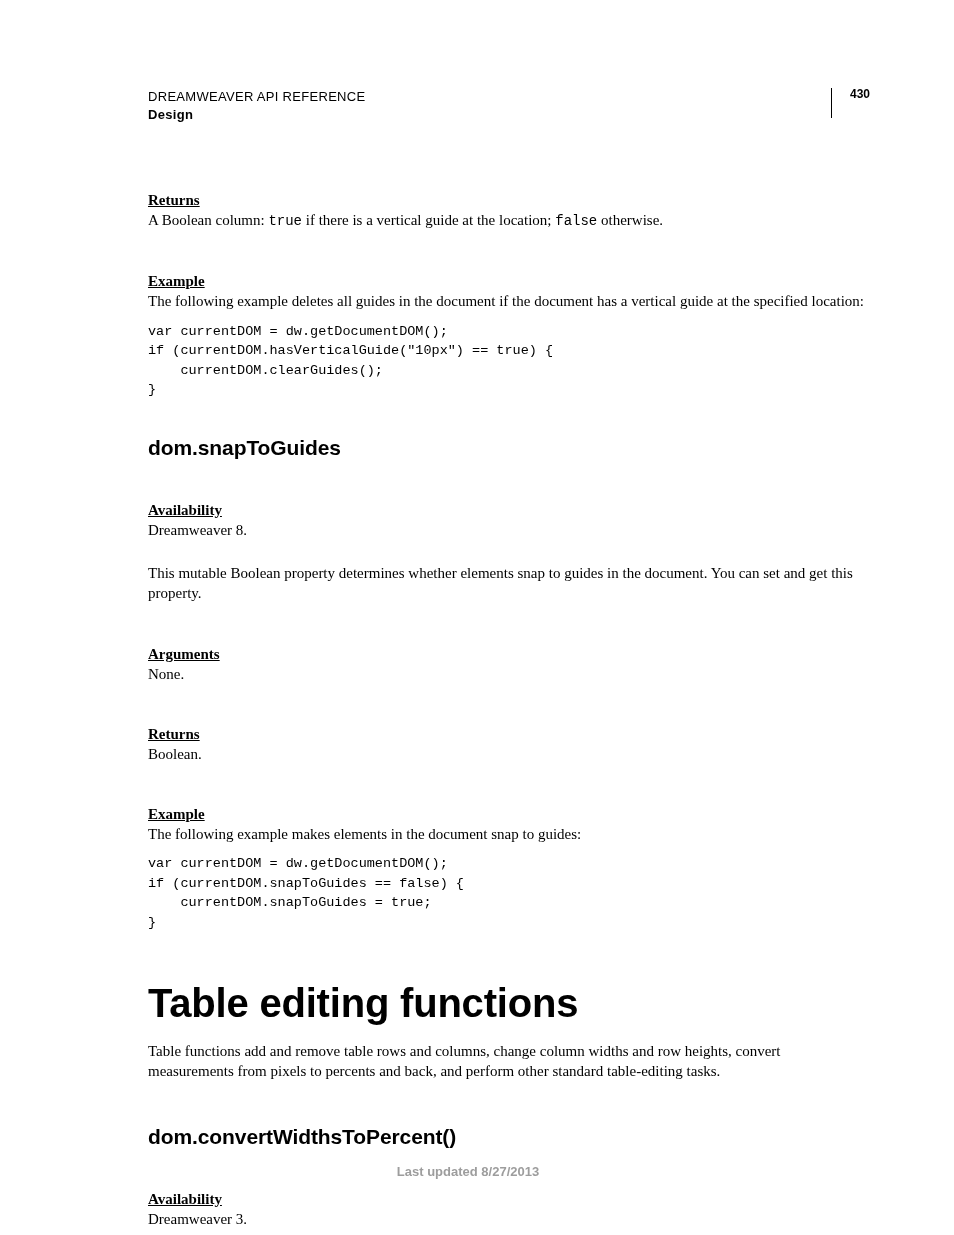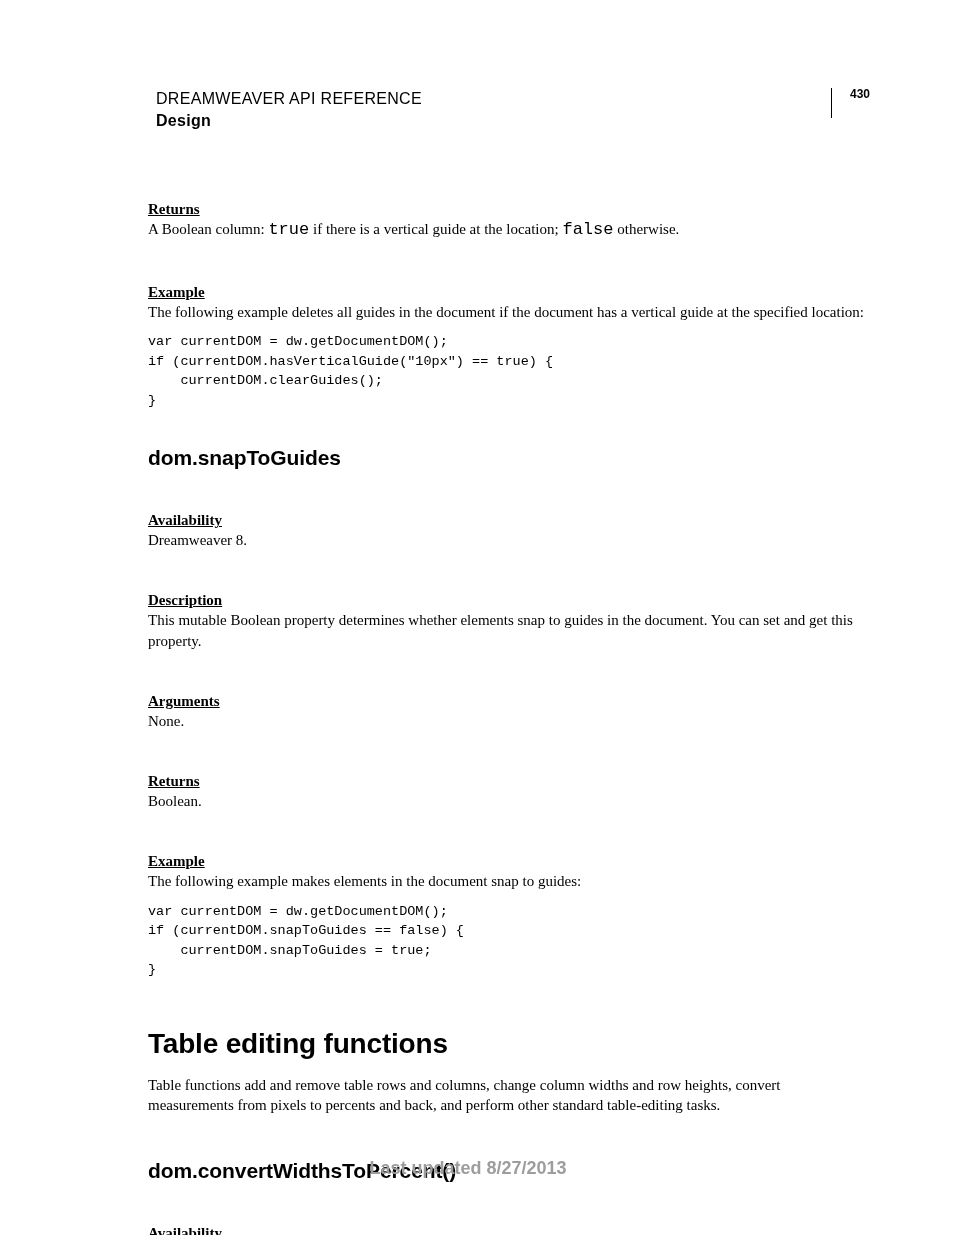--- a/index.html
+++ b/index.html
@@ -16,25 +16,24 @@
     box-sizing: border-box;
     padding: 88px 84px 0 148px;
   }
   .header-row {
     display: flex;
     align-items: flex-start;
   }
   .header-left {
     flex: 1;
     font-family: "Myriad Pro", "Segoe UI", "Helvetica Neue", Arial, sans-serif;
-    font-size: 16px;
+    font-size: 13px;
     letter-spacing: 0.3px;
     line-height: 1.4;
     color: #000;
-    margin-left: 8px;
   }
   .header-bold { font-weight: 700; }
   .page-number {
     font-family: "Myriad Pro", "Segoe UI", "Helvetica Neue", Arial, sans-serif;
     font-size: 12px;
     font-weight: 700;
     padding-left: 18px;
     border-left: 1.5px solid #000;
     height: 30px;
     line-height: 1;
@@ -46,50 +45,50 @@
     margin-top: 20px;
     text-decoration: underline;
   }
   .body {
     font-size: 15px;
     line-height: 1.35;
     margin-top: 1px;
   }
   code.inline {
     font-family: "Courier New", Courier, monospace;
-    font-size: 17px;
+    font-size: 14px;
   }
   pre.code {
     font-family: "Courier New", Courier, monospace;
     font-size: 13.5px;
     line-height: 1.45;
     white-space: pre;
     margin: 10px 0 0 0;
   }
   h2.method {
     font-family: "Myriad Pro", "Segoe UI", "Helvetica Neue", Arial, sans-serif;
     font-weight: 700;
     font-size: 21px;
     margin: 36px 0 0 0;
     letter-spacing: -0.1px;
   }
   h1.chapter {
     font-family: "Myriad Pro", "Segoe UI", "Helvetica Neue", Arial, sans-serif;
     font-weight: 700;
-    font-size: 28px;
+    font-size: 40px;
     margin: 48px 0 0 0;
     letter-spacing: -0.2px;
   }
   .footer {
     position: absolute;
     bottom: 56px;
     left: 0; right: 18px;
     text-align: center;
     font-family: "Myriad Pro", "Segoe UI", "Helvetica Neue", Arial, sans-serif;
-    font-size: 18px;
+    font-size: 13px;
     font-weight: 600;
     color: #9d9d9d;
   }
   .gap-sm { height: 14px; }
   .gap-md { height: 22px; }
 </style>
 </head>
 <body>
 
 <div class="page">
@@ -117,21 +116,20 @@
     currentDOM.clearGuides();
 }</pre>
 
     <h2 class="method">dom.snapToGuides</h2>
 
     <div class="gap-md"></div>
     <div class="sec-label">Availability</div>
     <div class="body">Dreamweaver 8.</div>
 
     <div class="gap-md"></div>
-    <div class="sec-label">Description</div>
     <div class="body">This mutable Boolean property determines whether elements snap to guides in the document. You can set and get this property.</div>
 
     <div class="gap-md"></div>
     <div class="sec-label">Arguments</div>
     <div class="body">None.</div>
 
     <div class="gap-md"></div>
     <div class="sec-label">Returns</div>
     <div class="body">Boolean.</div>
 

